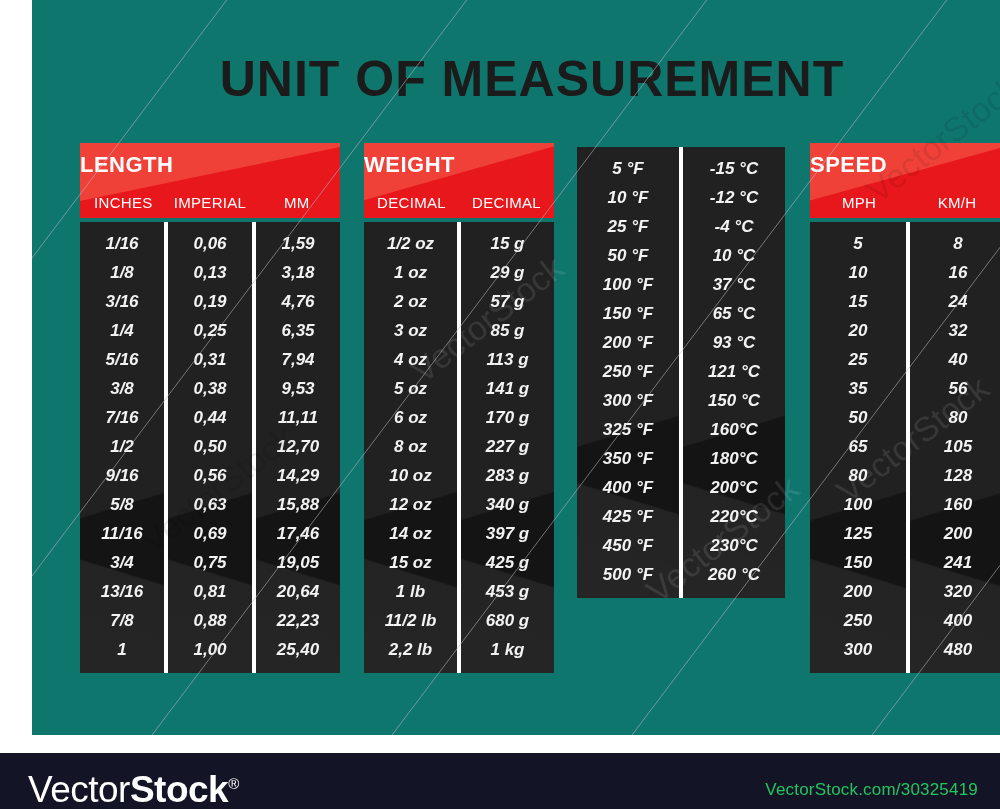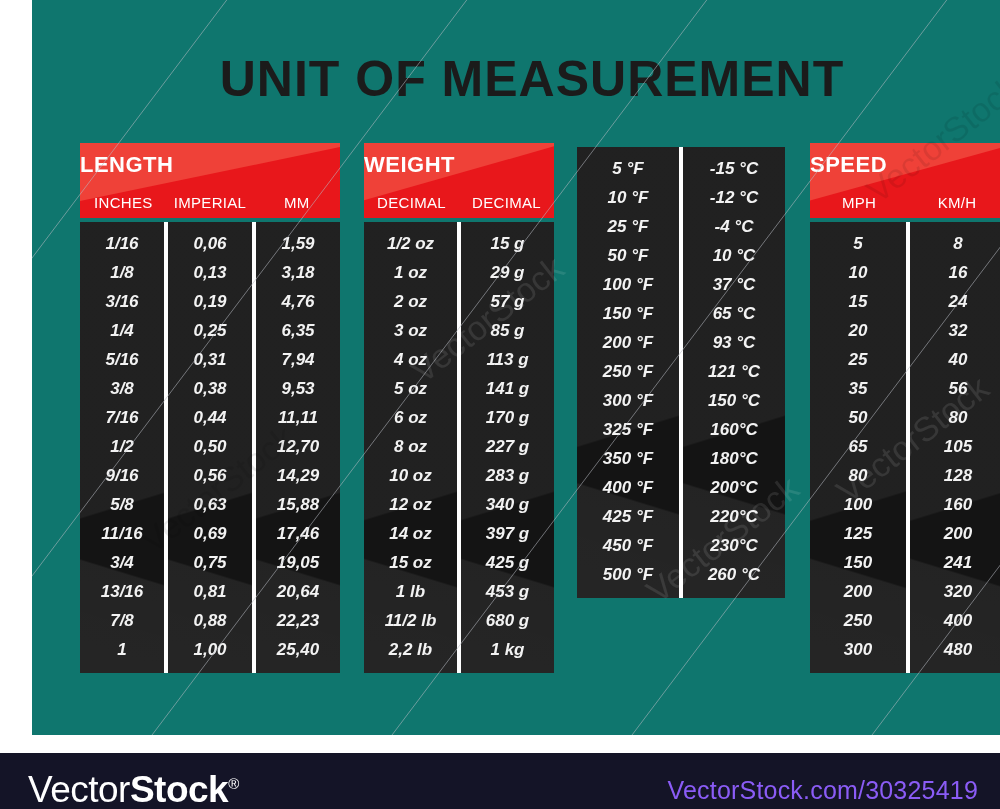--- a/index.html
+++ b/index.html
@@ -172,22 +172,22 @@
   #vs-logo .bold { font-weight: bold; }
   #vs-logo .reg {
     font-size: 15px;
     vertical-align: super;
     font-weight: normal;
   }
   #vs-url {
     position: absolute;
     right: 22px; top: 50%;
     transform: translateY(-50%);
-    color: #8b5cf6;
-    font-size: 25px;
+    color: #22c55e;
+    font-size: 17px;
     font-weight: 300;
     white-space: nowrap;
     letter-spacing: 0.2px;
   }
 
   
   .ghost {
     position: absolute;
     color: rgba(0,0,0,0.085);
     font-size: 34px;

